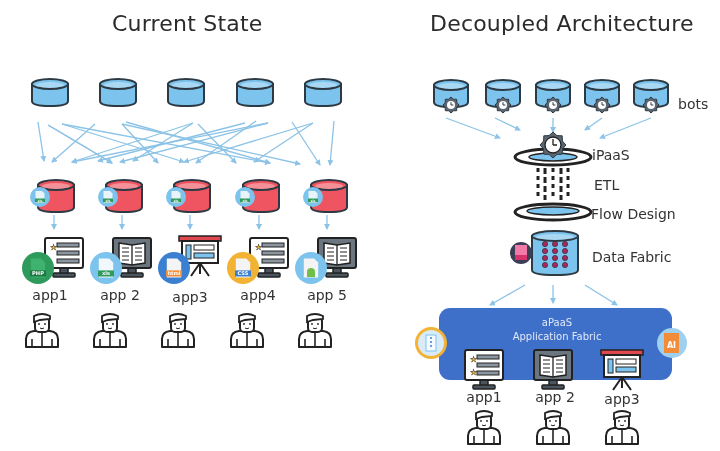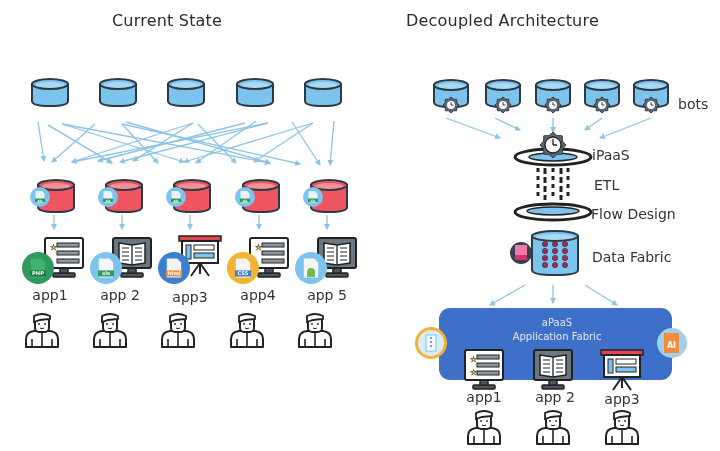--- a/index.html
+++ b/index.html
@@ -1,19 +1,19 @@
 <!DOCTYPE html>
 <html><head>
 <meta charset="utf-8">
 <style>
   html, body { margin: 0; padding: 0; background: #ffffff; }
   body { width: 720px; height: 451px; position: relative; overflow: hidden; font-family: "DejaVu Sans", sans-serif; color: #222; }
-  .title { position: absolute; font-size: 16px; color: #2b2b2b; font-weight: normal; letter-spacing: 0.2px; white-space: nowrap; }
+  .title { position: absolute; font-size: 22px; color: #2b2b2b; font-weight: normal; letter-spacing: 0.2px; white-space: nowrap; }
   #title-left { left: 112px; top: 11px; }
-  #title-right { left: 406px; top: 11px; }
+  #title-right { left: 430px; top: 11px; }
   svg#canvas { position: absolute; left: 0; top: 0; }
   .lbl { font-family: "DejaVu Sans", sans-serif; fill: #333; }
 </style>
 </head>
 <body>
 
 <div class="title" id="title-left">Current State</div>
 <div class="title" id="title-right">Decoupled Architecture</div>
 
 <svg id="canvas" width="720" height="451" viewBox="0 0 720 451">

